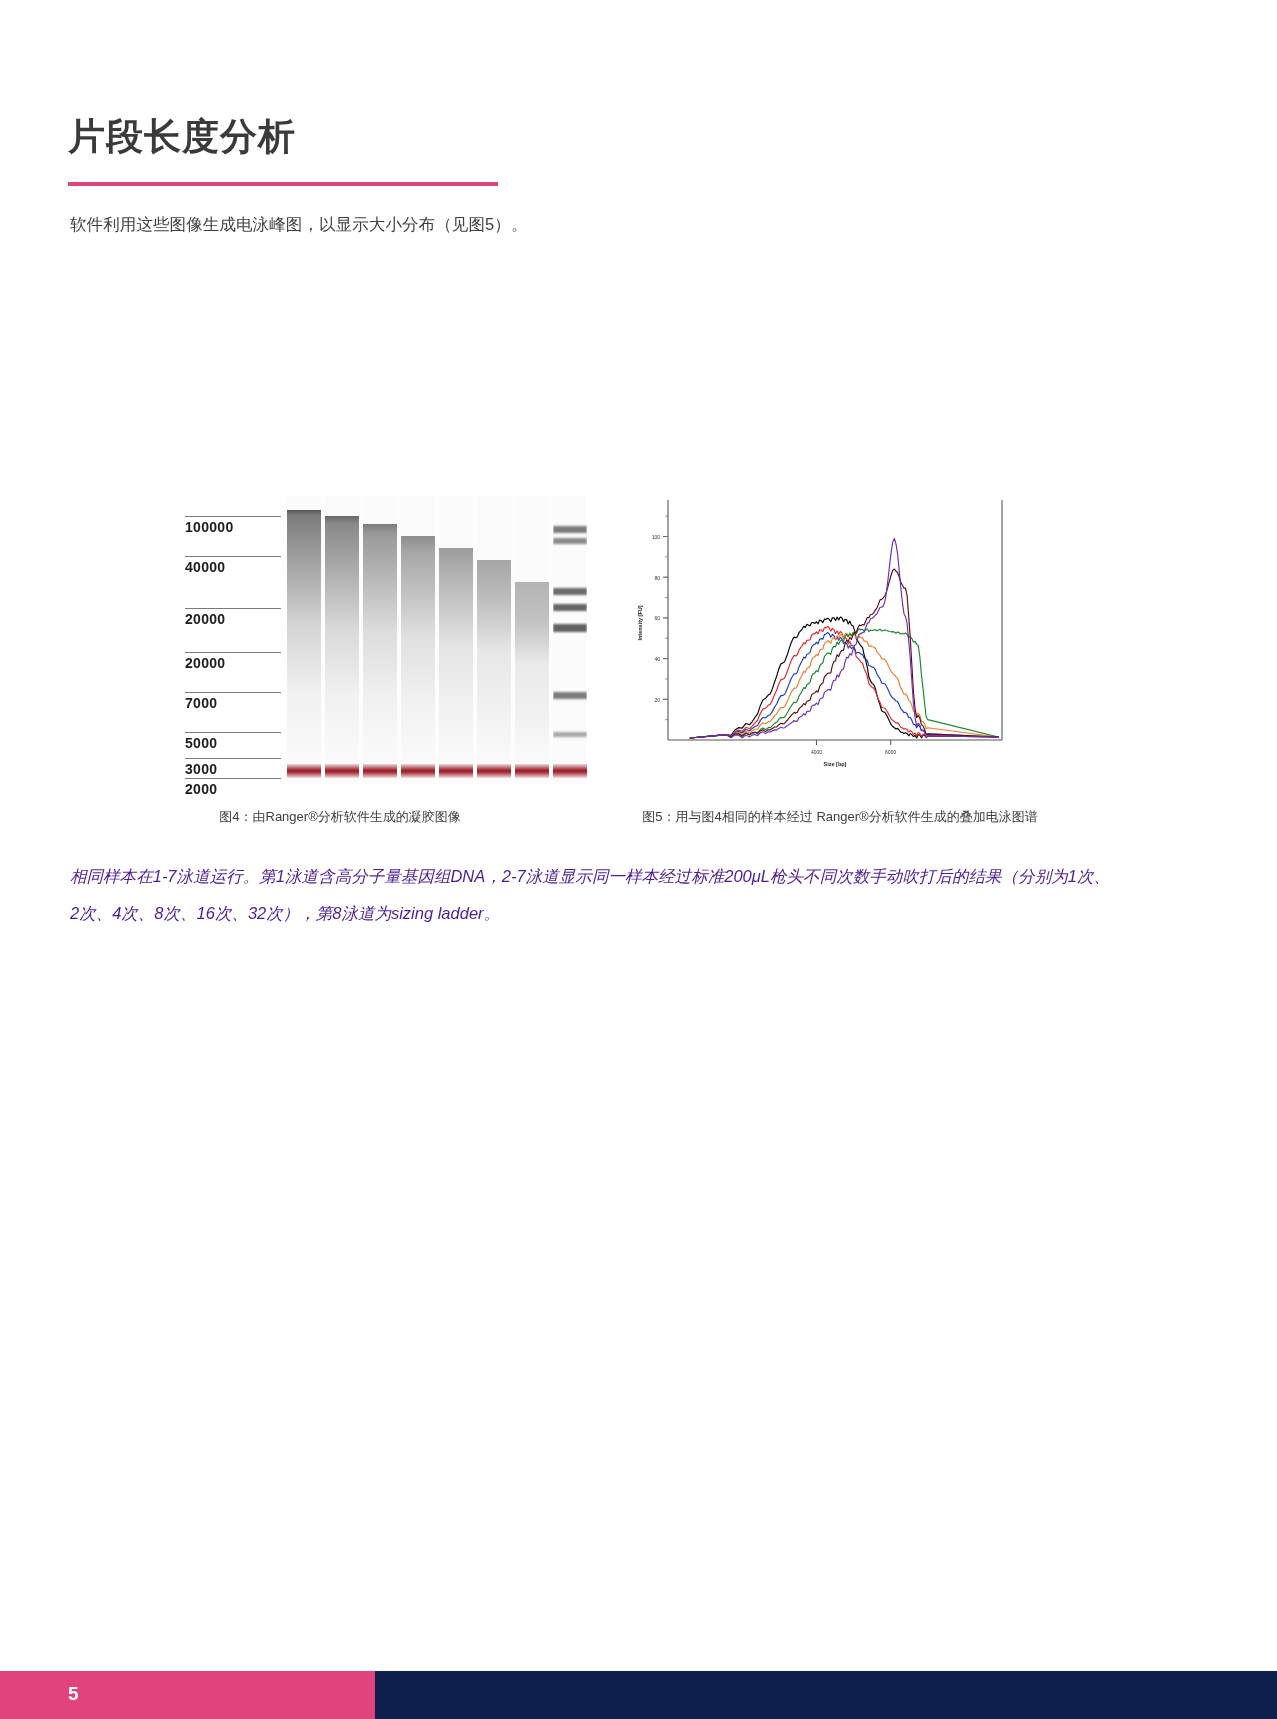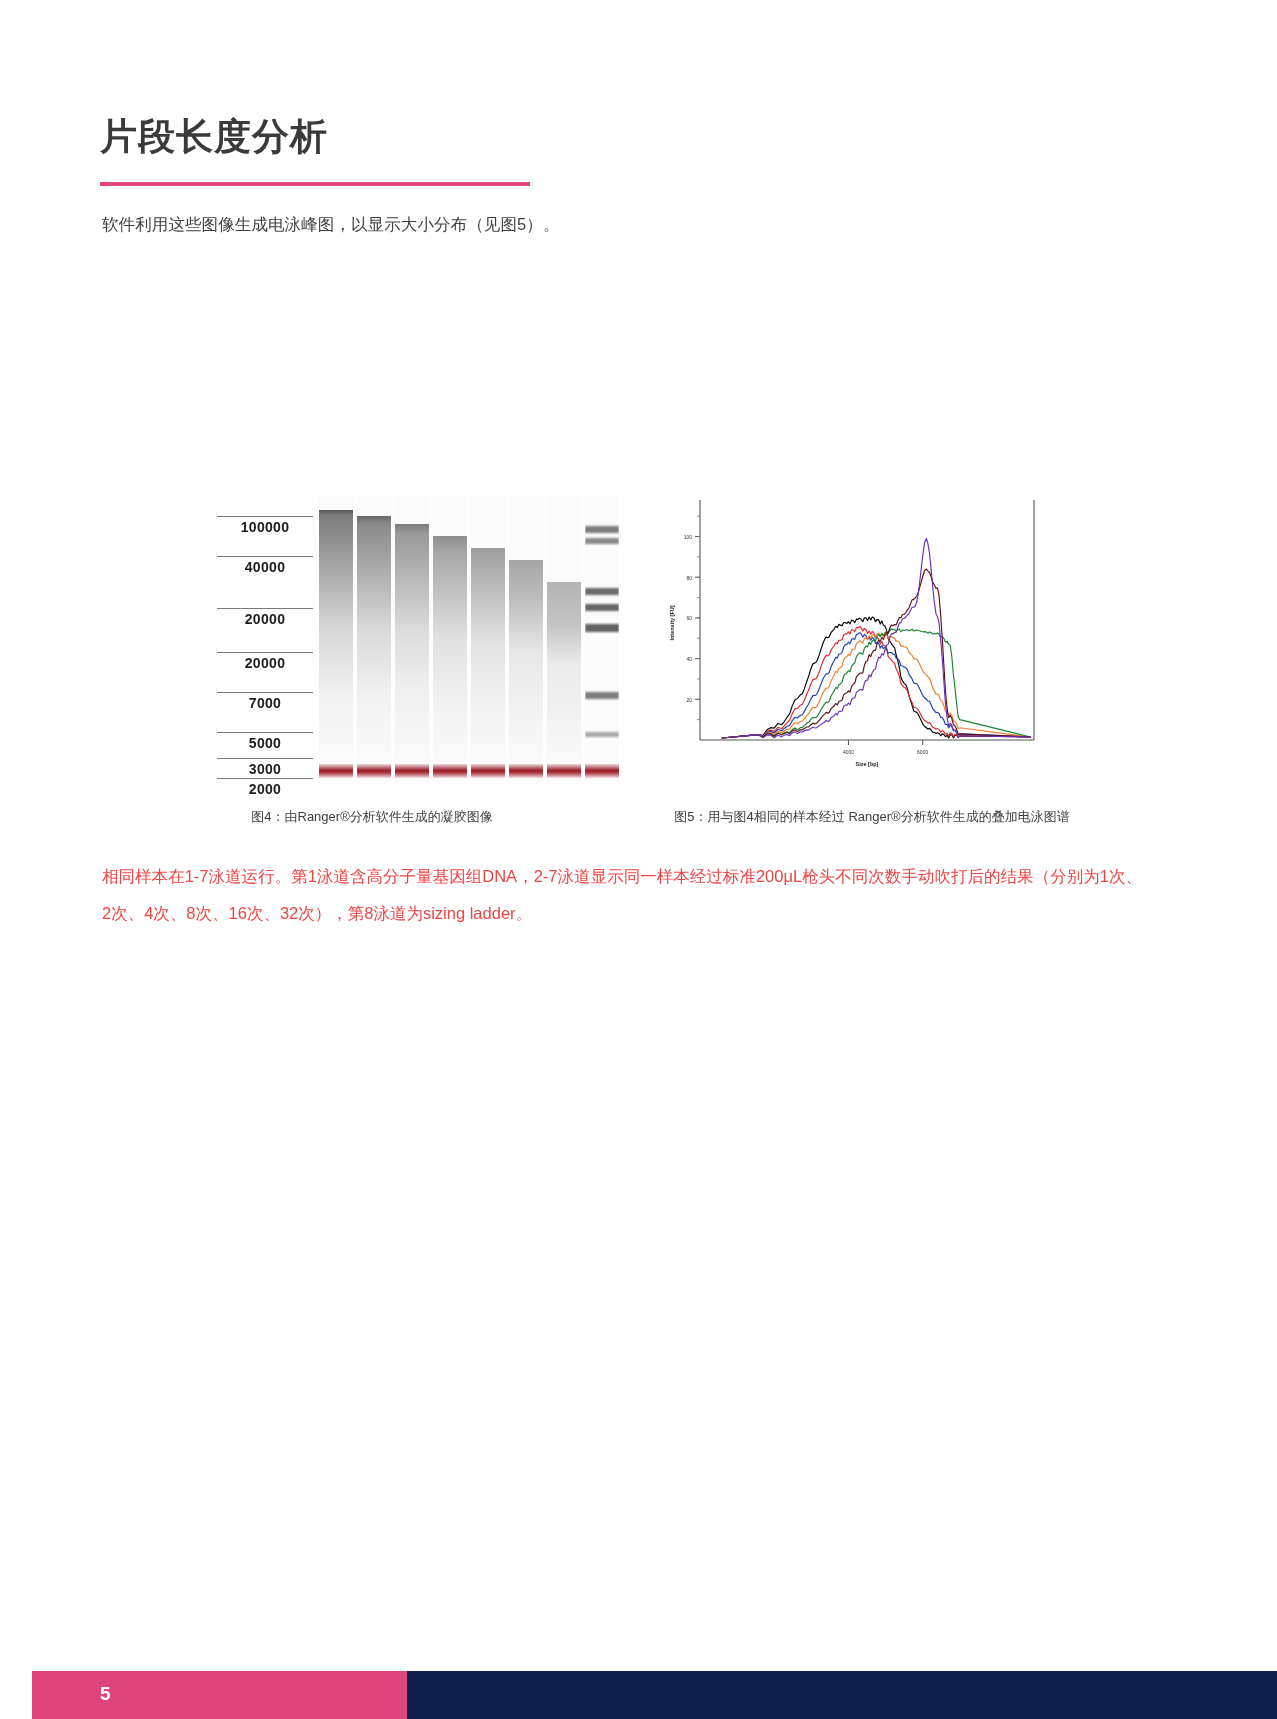--- a/index.html
+++ b/index.html
@@ -4,21 +4,21 @@
 <style>
   html,body{margin:0;padding:0;}
   body{
     width:1277px;height:1719px;
     background:#ffffff;
     font-family:"Liberation Sans","DejaVu Sans",sans-serif;
     color:#3a3a3a;
     position:relative;
     overflow:hidden;
   }
-  .page{position:absolute;inset:0;background:#fff;margin-left:32px;}
+  .page{position:absolute;inset:0;background:#fff;}
 
   
   .title{
     position:absolute;left:68px;top:112px;
     font-size:37px;font-weight:bold;letter-spacing:1px;
     color:#3a3a3a;
     white-space:nowrap;
   }
   .title-rule{
     position:absolute;left:68px;top:182px;
@@ -37,21 +37,21 @@
     text-align:justify;
     letter-spacing:.1px;
   }
   .para.tight{margin-bottom:0;}
   .para sup{font-size:10px;vertical-align:super;line-height:0;}
 
   
   .figures{
     position:absolute;left:70px;top:488px;width:1040px;height:360px;
   }
-  .fig{position:absolute;text-align:center;}
+  .fig{position:absolute;}
 
   
   #fig-gel{left:105px;top:0;width:420px;height:310px;}
   .gel-wrap{position:relative;width:420px;height:300px;}
   .gel-ladder-labels{position:absolute;left:0;top:0;width:112px;height:300px;}
   .gel-tick{
     position:absolute;left:10px;width:96px;
     font-size:14px;font-weight:bold;color:#1d1d1d;
     font-family:"Liberation Sans",sans-serif;
     padding-top:2px;
@@ -76,21 +76,21 @@
     font-size:13px;color:#3f3f3f;
     text-align:center;
     white-space:nowrap;
   }
   #cap-gel{left:40px;top:320px;width:460px;}
   #cap-eg{left:500px;top:320px;width:540px;}
 
   
   .bottom-note{
     position:absolute;left:70px;top:858px;width:1040px;
-    font-size:16.5px;line-height:37px;color:#ef4444;text-align:justify;
+    font-size:16.5px;line-height:37px;color:#4c1d95;text-align:justify;font-style:italic;
   }
 
   
   .footer{position:absolute;left:0;bottom:0;width:1277px;height:48px;}
   .footer-pink{position:absolute;left:0;top:0;width:375px;height:48px;background:#e0447d;}
   .footer-navy{position:absolute;left:375px;top:0;width:902px;height:48px;background:#0e1f4e;}
   .footer-page{
     position:absolute;left:68px;top:12px;
     font-size:19px;font-weight:bold;color:#ffffff;
   }

